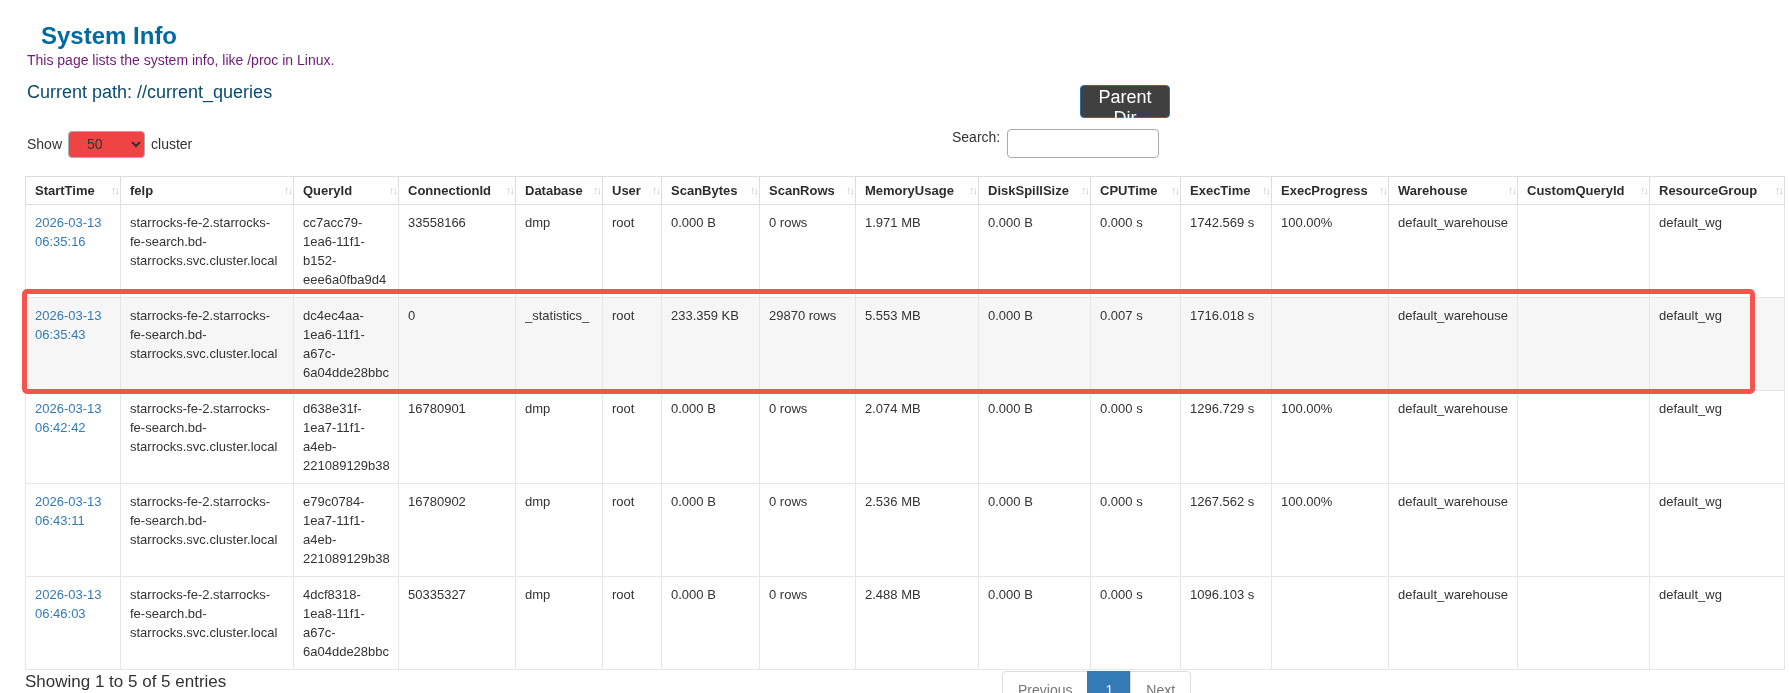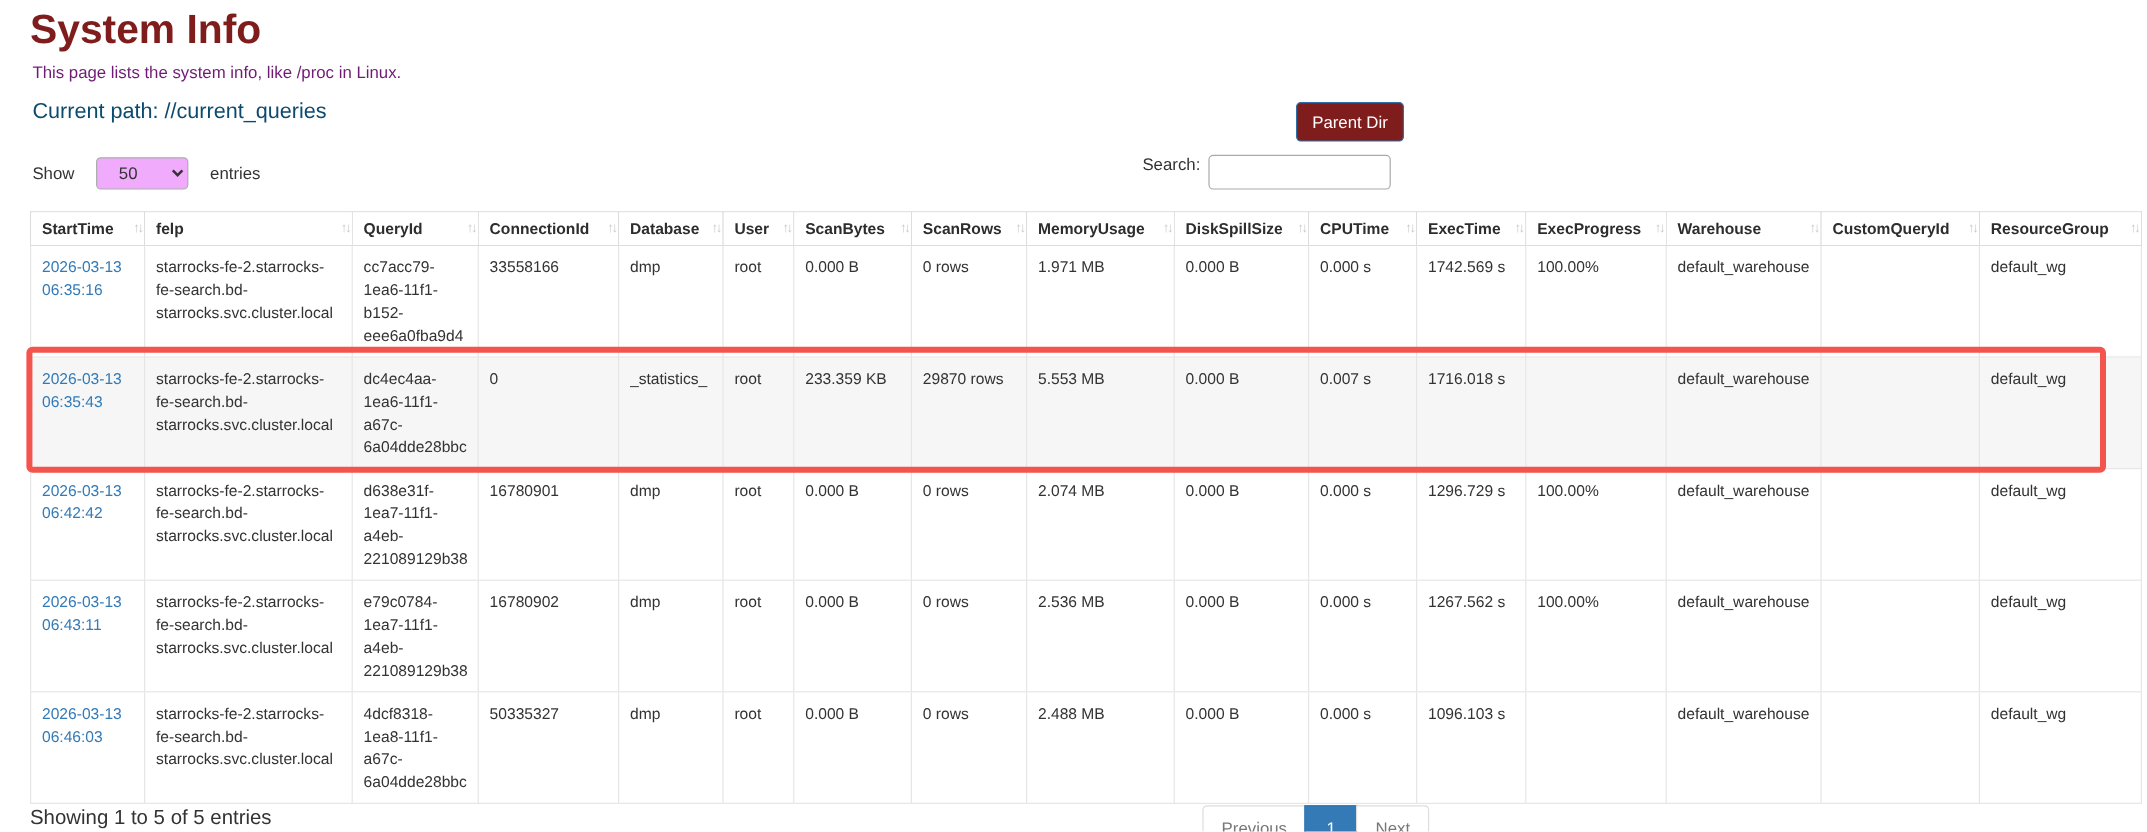--- a/index.html
+++ b/index.html
@@ -3,45 +3,45 @@
 <meta charset="utf-8">
 <style>
   * { box-sizing: border-box; }
   html, body { margin: 0; padding: 0; }
   body {
     width: 1789px; height: 693px; position: relative; overflow: hidden;
     background: #fff; color: #333;
     font-family: "Liberation Sans", sans-serif;
   }
   .page-title {
-    position: absolute; left: 25px; top: 6px; margin: 0;
-    font-size: 34px; font-weight: bold; color: #7f1d1d; letter-spacing: 0;
+    position: absolute; left: 25px; top: 6px; margin: 16px;
+    font-size: 24px; font-weight: bold; color: #0369a1; letter-spacing: 0;
   }
   .subtitle {
     position: absolute; left: 27px; top: 52px; margin: 0;
     font-size: 14px; color: #701a75;
   }
   .current-path {
     position: absolute; left: 27px; top: 82px;
     font-size: 18px; color: #0c4a6e; text-decoration: none; cursor: pointer;
   }
   .parent-dir {
     position: absolute; left: 1080px; top: 85px; width: 90px; height: 33px;
-    background: #7f1d1d; border: 1px solid #2e6da4; border-radius: 4px;
-    color: #fff; font-size: 14px; font-family: "Liberation Sans", sans-serif;
+    background: #404040; border: 1px solid #2e6da4; border-radius: 4px;
+    color: #fff; font-size: 18px; font-family: "Liberation Sans", sans-serif;
     cursor: pointer;
   }
   .length-control {
     position: absolute; left: 27px; top: 130px; height: 28px;
-    display: flex; align-items: center; gap: 18px; font-size: 14px; color: #333;
+    display: flex; align-items: center; gap: 6px; font-size: 14px; color: #333;
   }
   .length-control select {
     width: 77px; height: 27px; border: 1px solid #adadad; border-radius: 4px;
     font-size: 14px; font-family: "Liberation Sans", sans-serif;
-    color: #333; background: #f0abfc; padding: 0 4px 0 14px;
+    color: #333; background: #ef4444; padding: 0 4px 0 14px;
   }
   .search-control {
     position: absolute; left: 952px; top: 129px; height: 30px;
     display: flex; align-items: flex-start; gap: 7px; font-size: 14px; color: #333;
   }
   .search-control input {
     width: 152px; height: 29px; border: 1px solid #aaa; border-radius: 4px;
     font-size: 14px; font-family: "Liberation Sans", sans-serif; padding: 0 8px;
   }
   table.queries {
@@ -90,21 +90,21 @@
 <h1 class="page-title">System Info</h1>
 <p class="subtitle">This page lists the system info, like /proc in Linux.</p>
 <a class="current-path">Current path: //current_queries</a>
 <button class="parent-dir">Parent Dir</button>
 
 <div class="length-control">
   <span>Show</span>
   <select>
     <option>50</option>
   </select>
-  <span>entries</span>
+  <span>cluster</span>
 </div>
 
 <div class="search-control">
   <label>Search:</label>
   <input value="" style="">
 </div>
 
 <table class="queries">
   <colgroup id="colgroup">
       <col style="width: 95px;">

